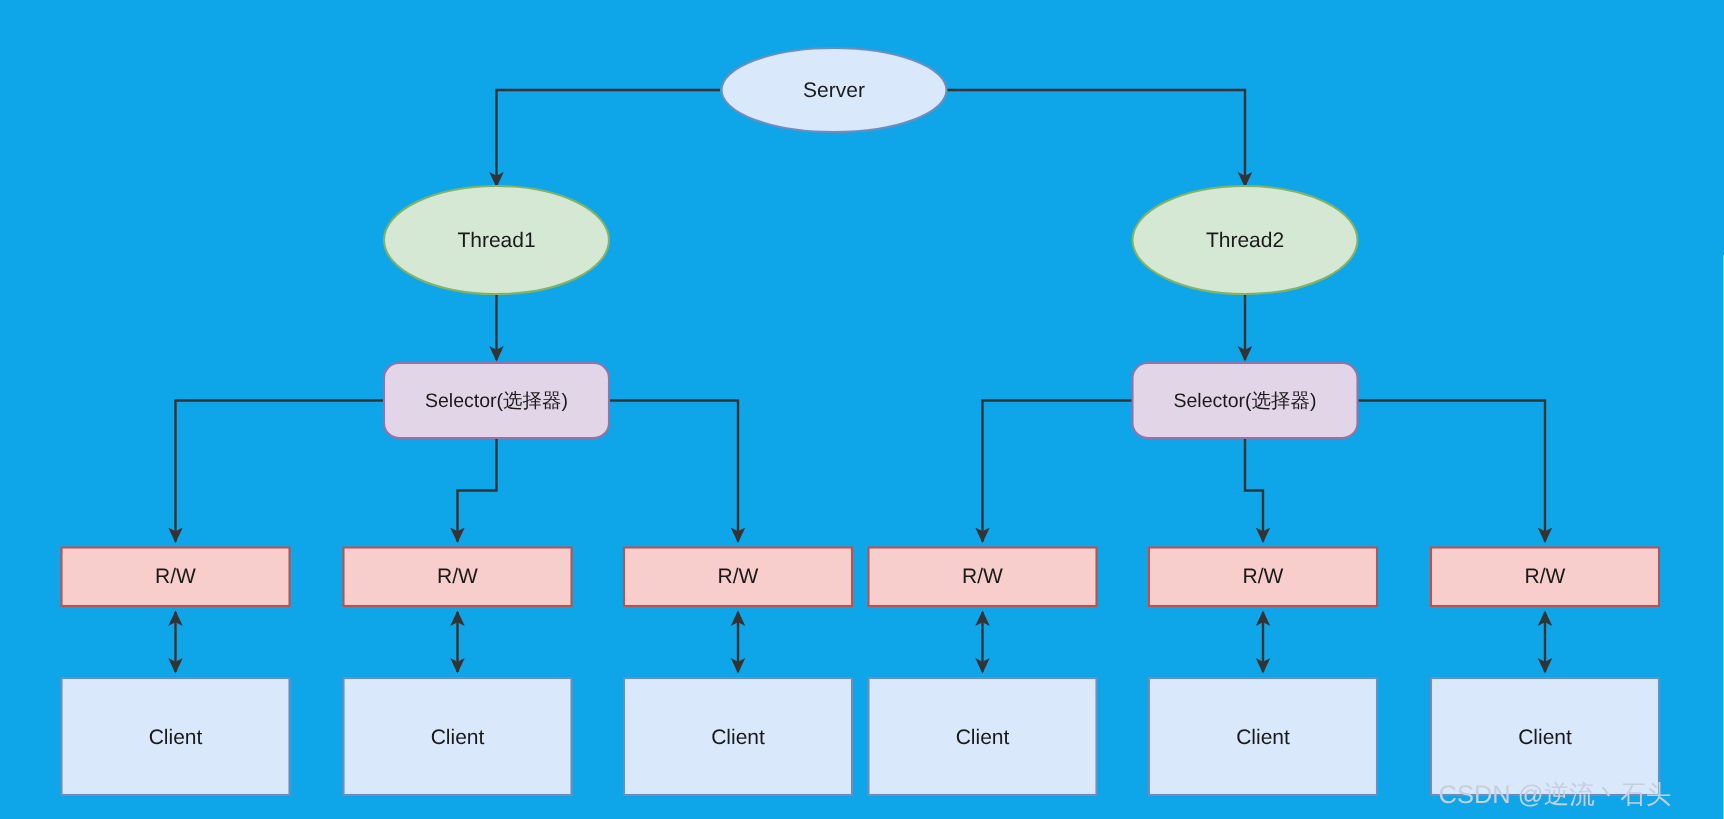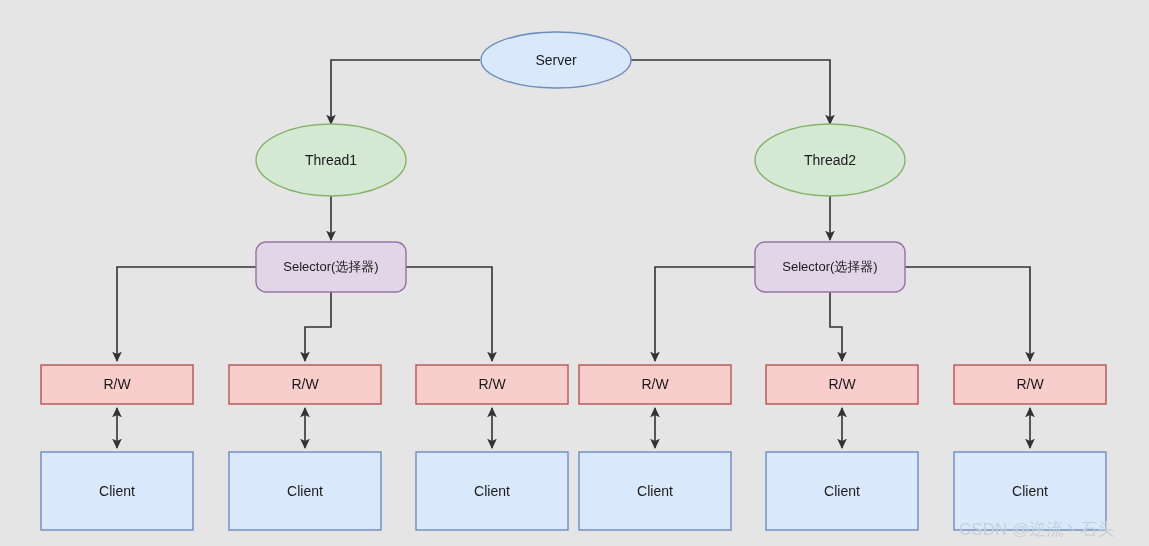--- a/index.html
+++ b/index.html
@@ -7,21 +7,21 @@
     padding: 0;
     background: #ffffff;
   }
   body {
     font-family: "Liberation Sans", "DejaVu Sans", sans-serif;
   }
   #diagram-root {
     position: relative;
     width: 1149px;
     height: 546px;
-    background: #e5e5e5;
+    background: #0ea5e9;
     overflow: hidden;
   }
   svg.canvas {
     position: absolute;
     top: 0;
     left: 0;
     width: 1149px;
     height: 546px;
     display: block;
   }

